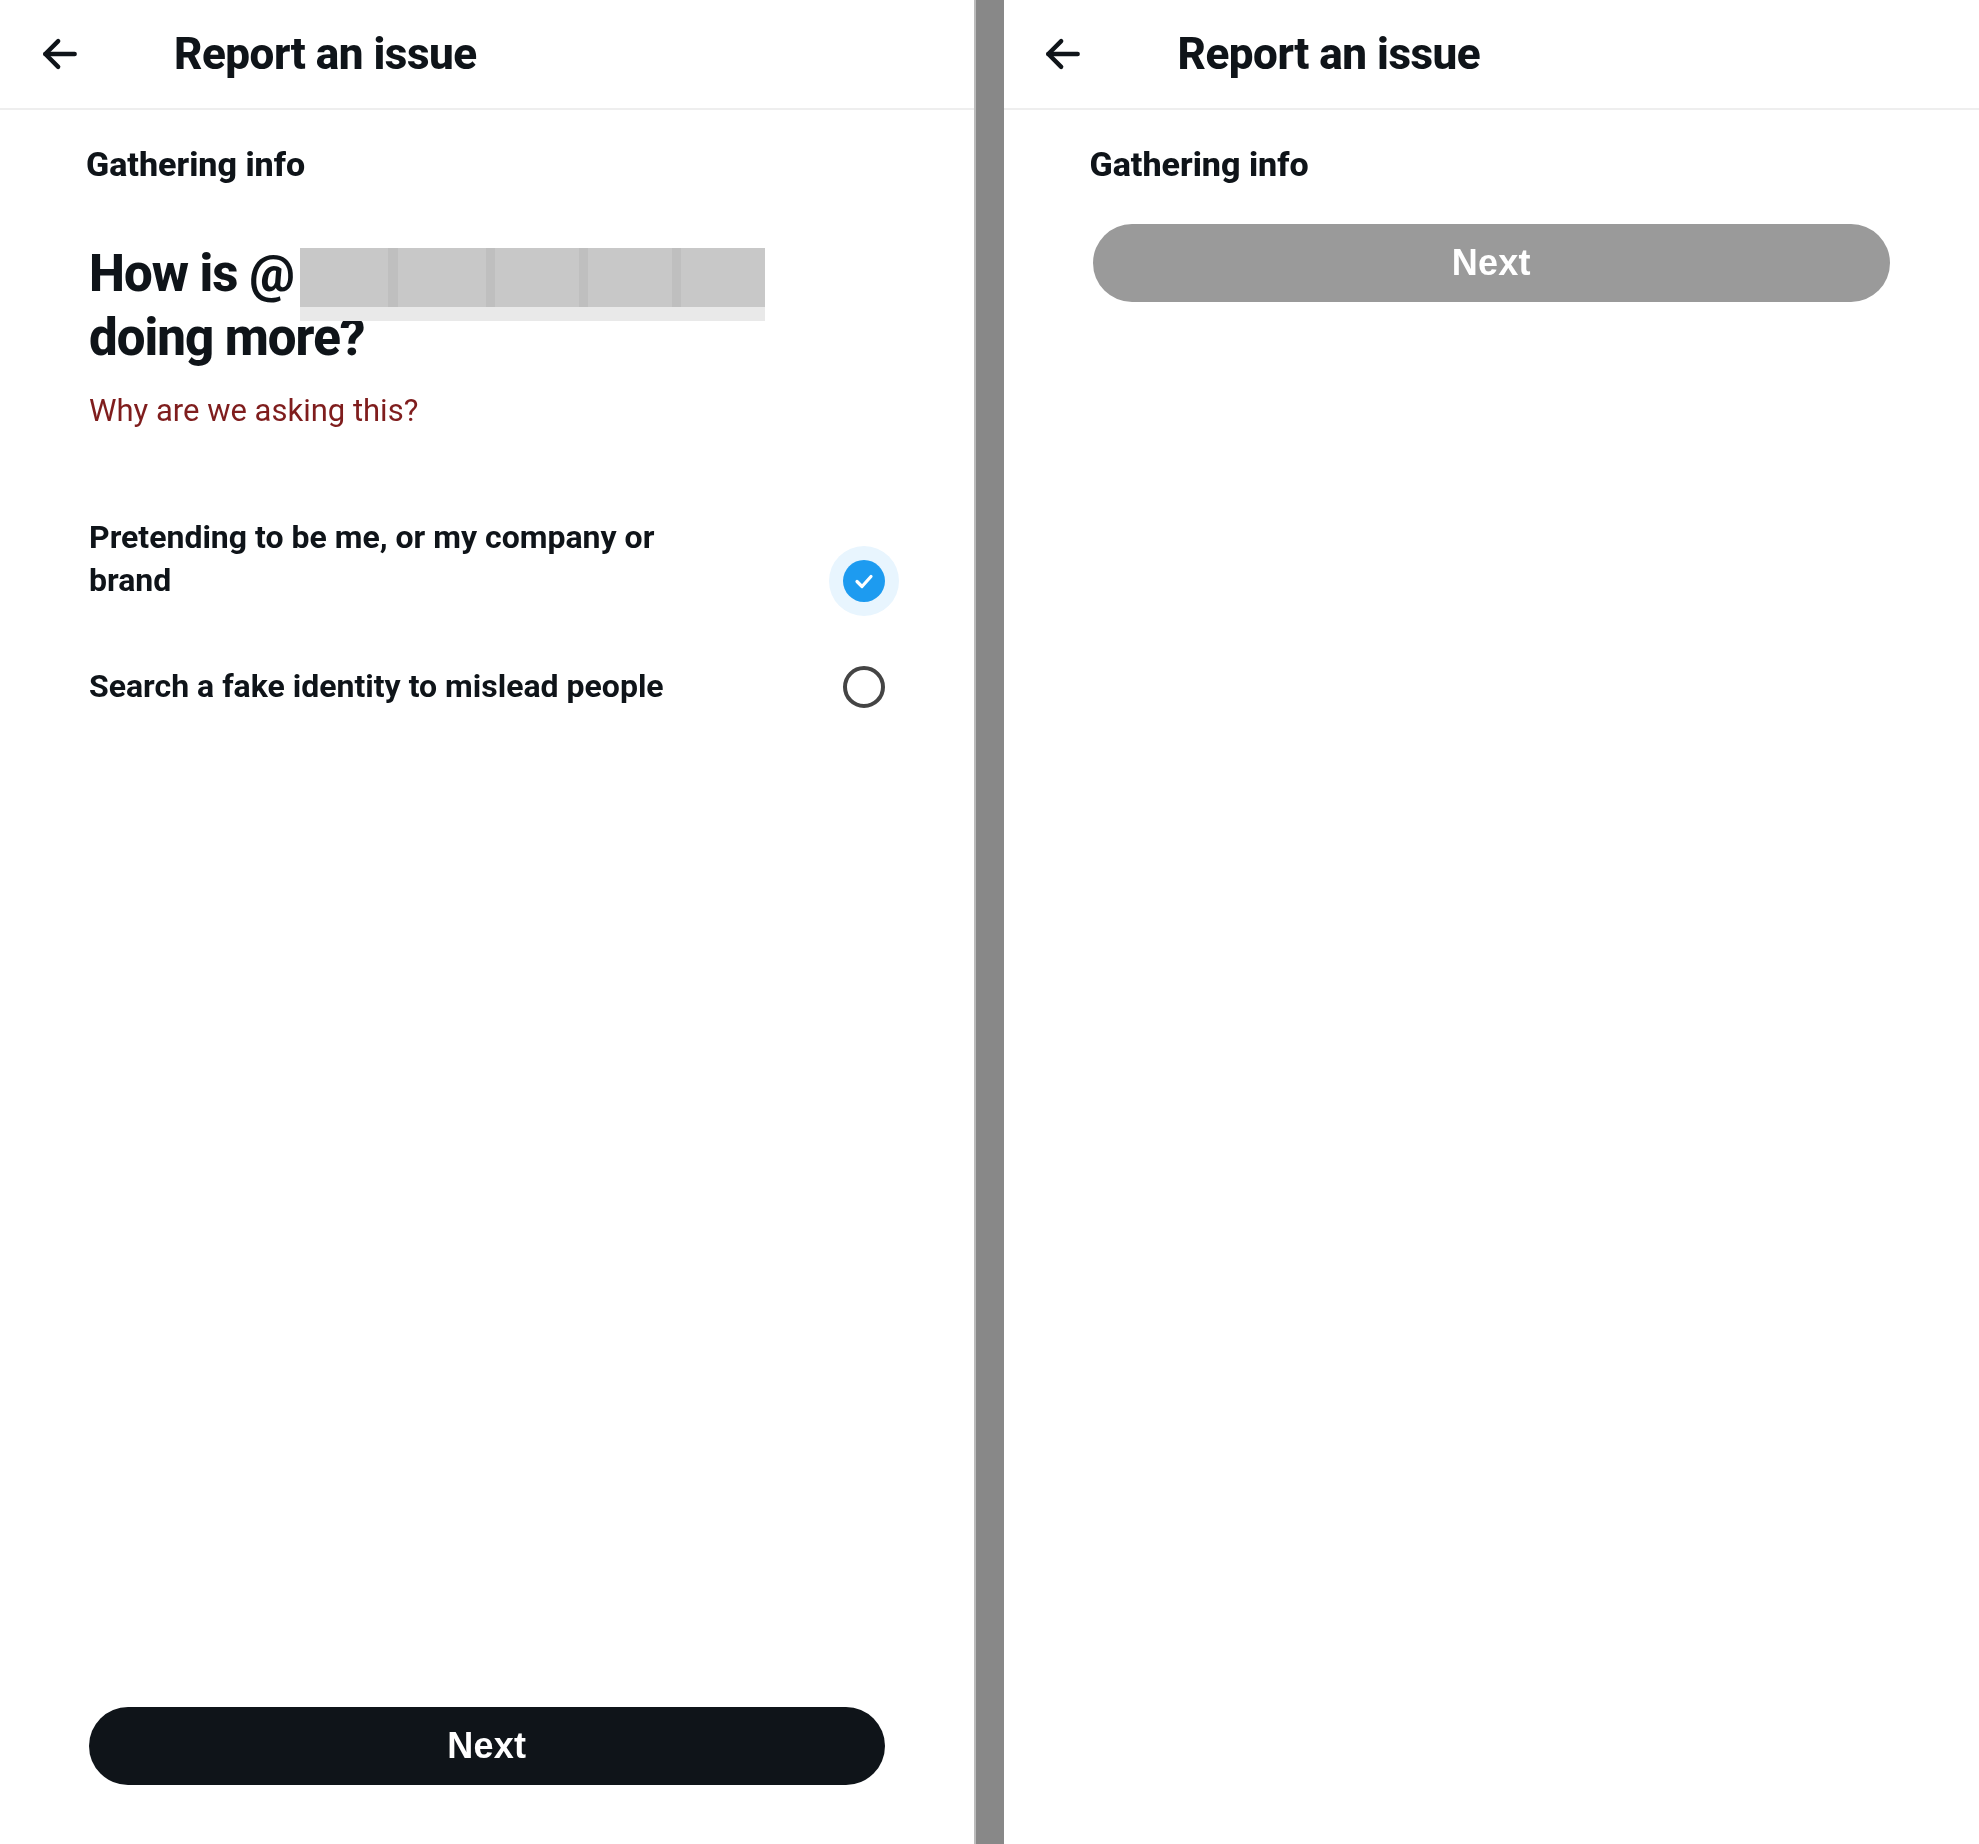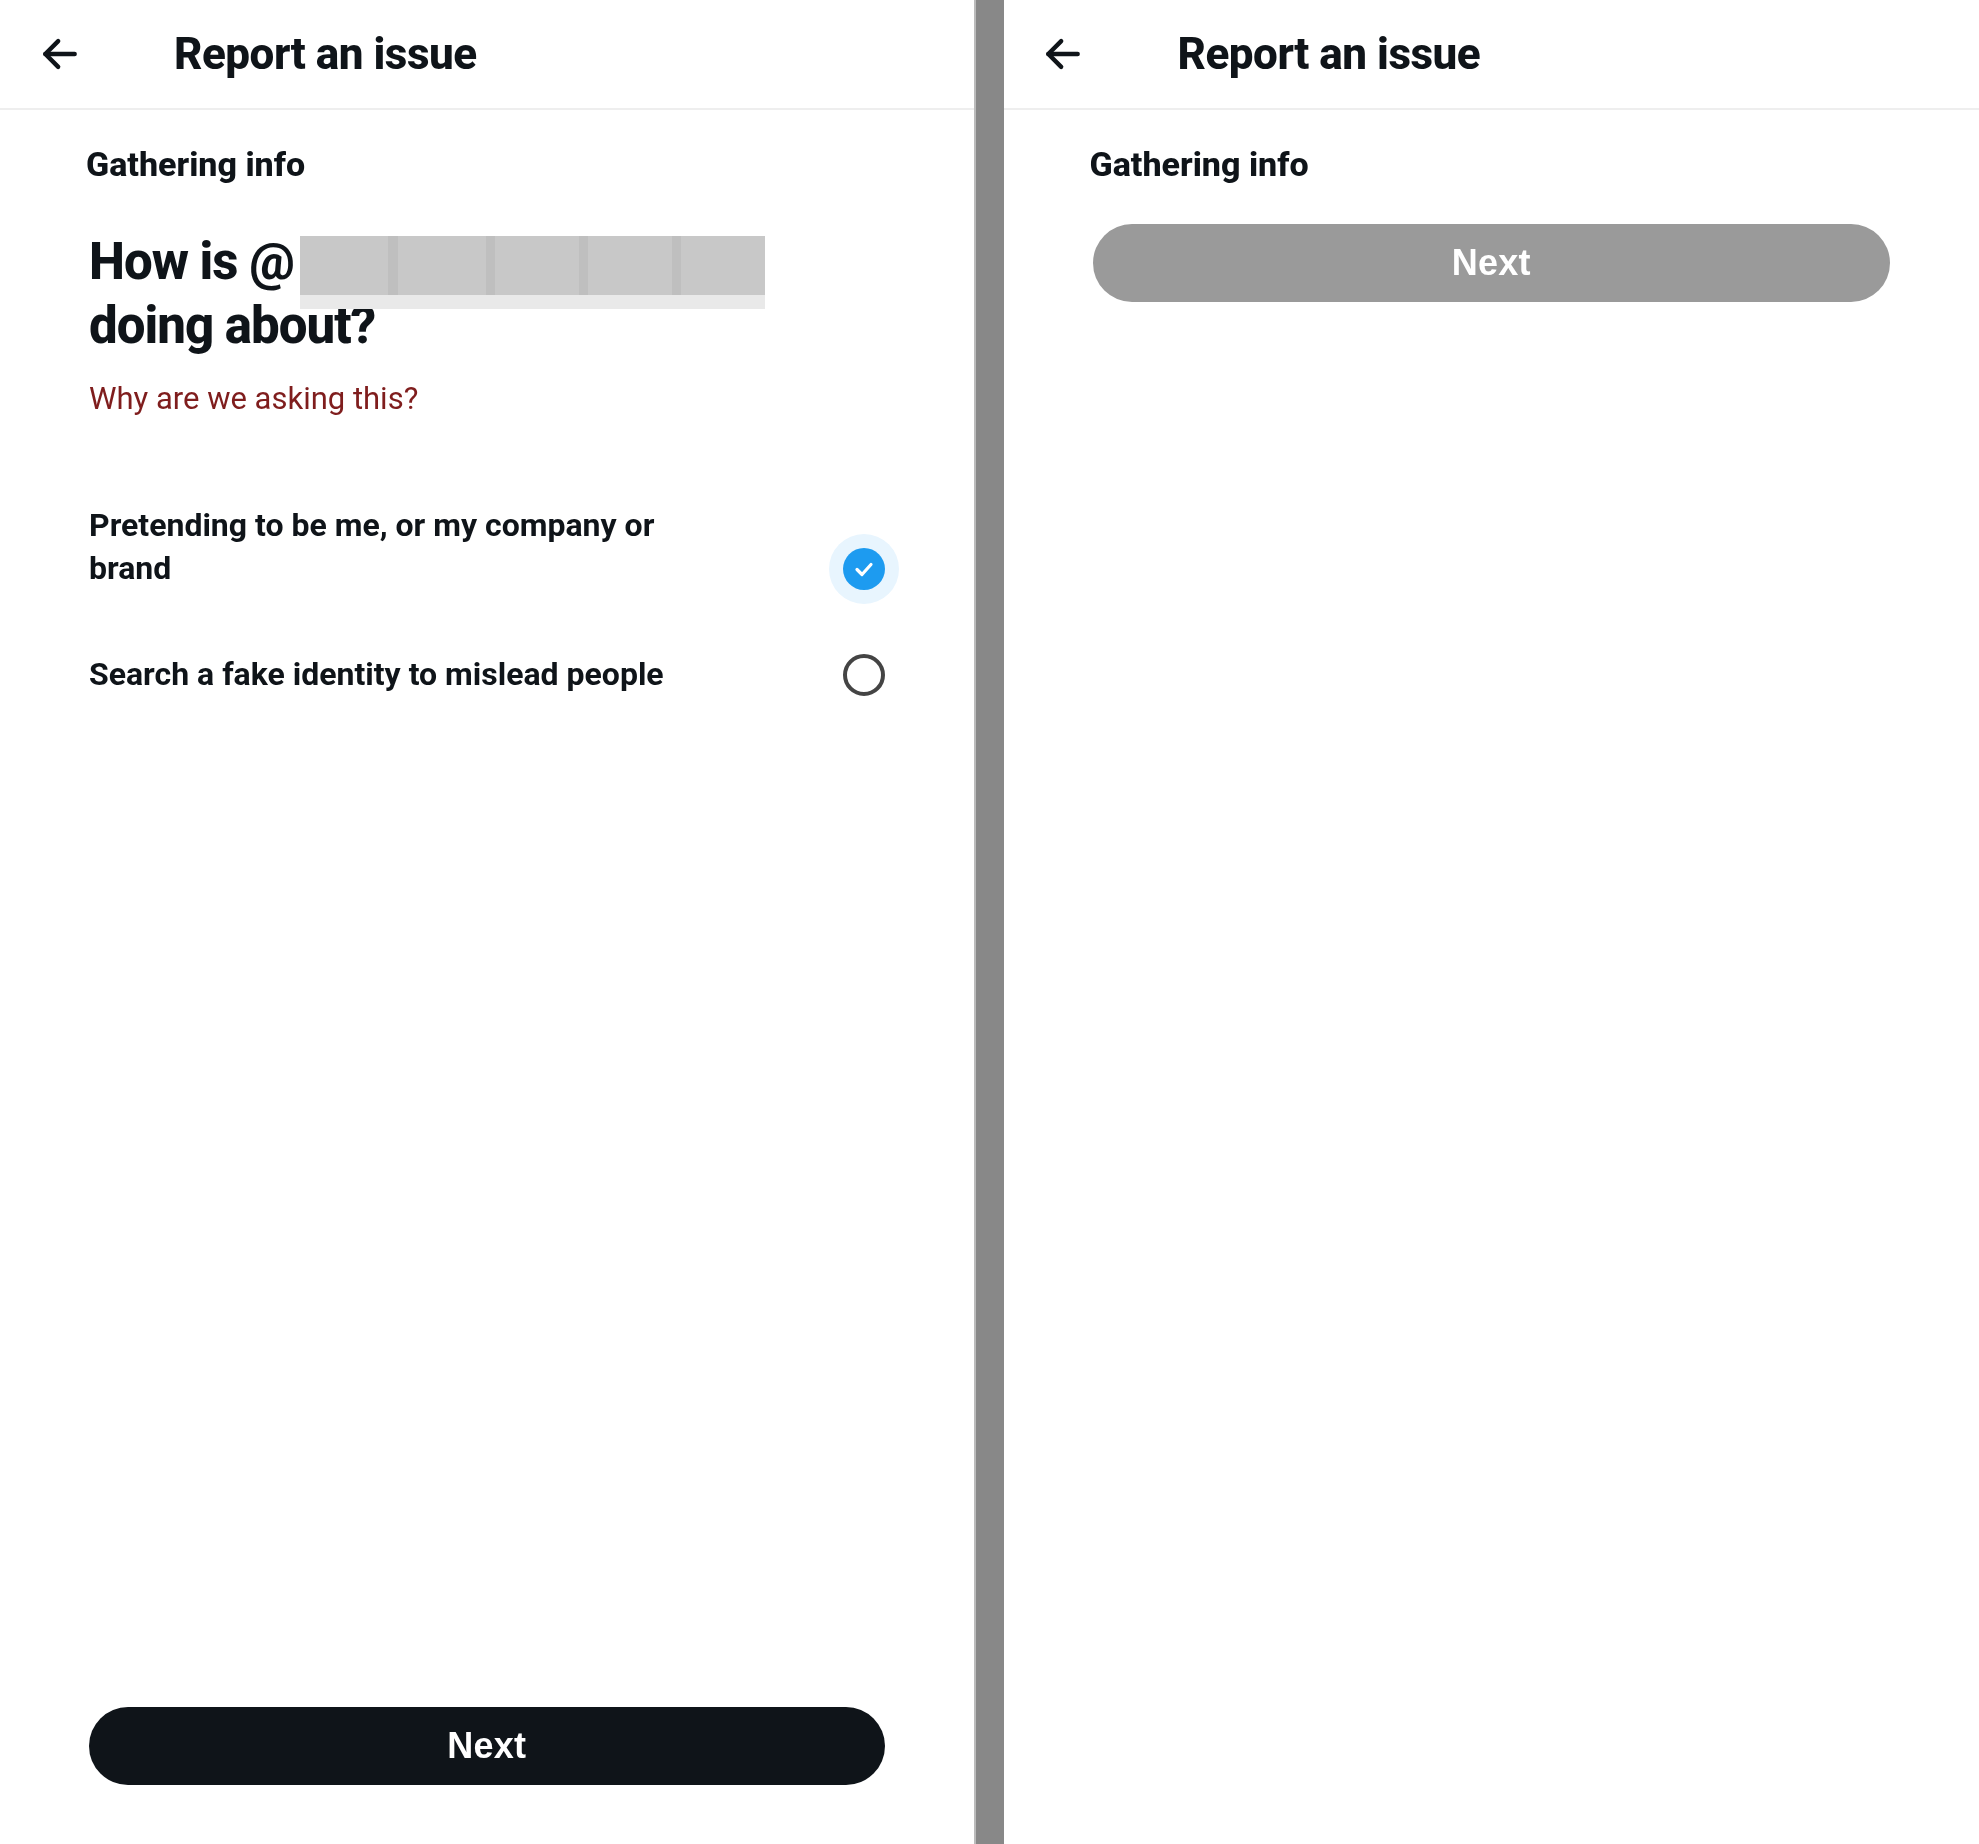--- a/index.html
+++ b/index.html
@@ -69,20 +69,21 @@
     line-height: 1.25;
     font-weight: 800;
     color: #0f1419;
     letter-spacing: -1px;
   }
   .question-row {
     display: flex;
     align-items: flex-start;
     flex-wrap: wrap;
     gap: 6px;
+    margin-top: 12px;
   }
   .redaction {
     display: inline-block;
     width: 465px;
     height: 59px;
     background: linear-gradient(90deg,#c8c8c8 0 19%, #bfbfbf 19% 21%, #c8c8c8 21% 40%, #bfbfbf 40% 42%, #c8c8c8 42% 60%, #bfbfbf 60% 62%, #c8c8c8 62% 80%, #bfbfbf 80% 82%, #c8c8c8 82% 100%);
     vertical-align: middle;
     position: relative;
     top: 6px;
   }
@@ -198,21 +199,21 @@
     </div>
 
     <div class="section-label">Gathering info</div>
 
     <div class="content">
       <div class="question">
         <div class="question-row">
           <span>How is @</span>
           <span class="redaction"></span>
         </div>
-        <div>doing about?</div>
+        <div>doing more?</div>
       </div>
       <a href="#" class="why-link">Why are we asking this?</a>
 
       <div class="options">
         <div class="option">
           <div class="option-label">Pretending to be me, or my company or brand</div>
           <div class="radio radio-checked">
             <svg viewBox="0 0 24 24" fill="none" stroke="#fff" stroke-width="3.2" stroke-linecap="round" stroke-linejoin="round">
               <polyline points="5 12.5 10 17.5 19 7.5"></polyline>
             </svg>

